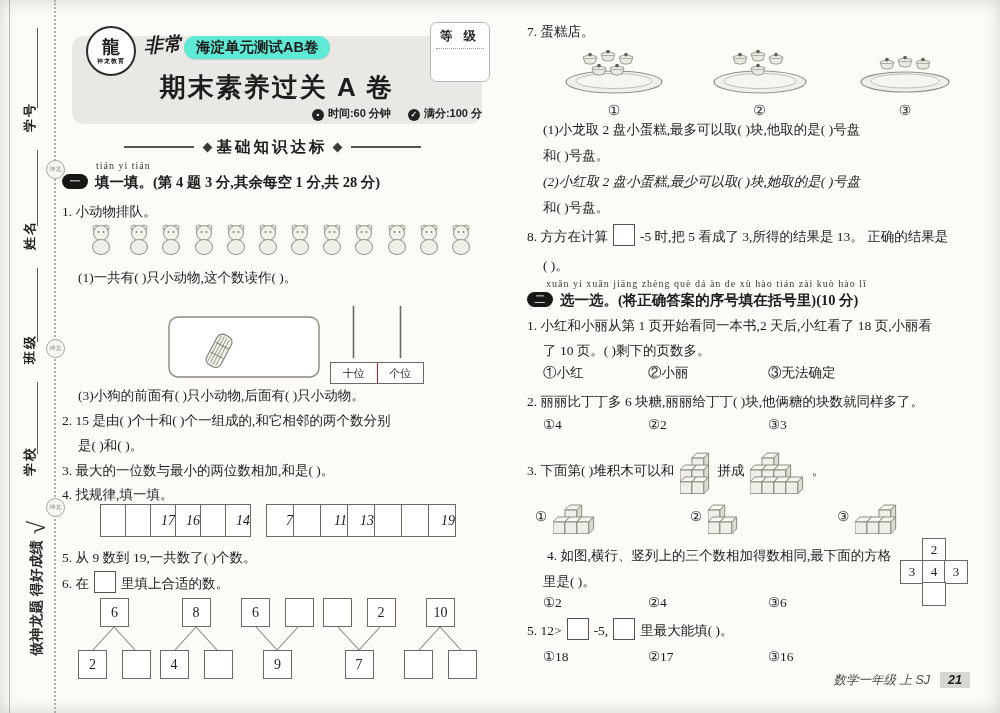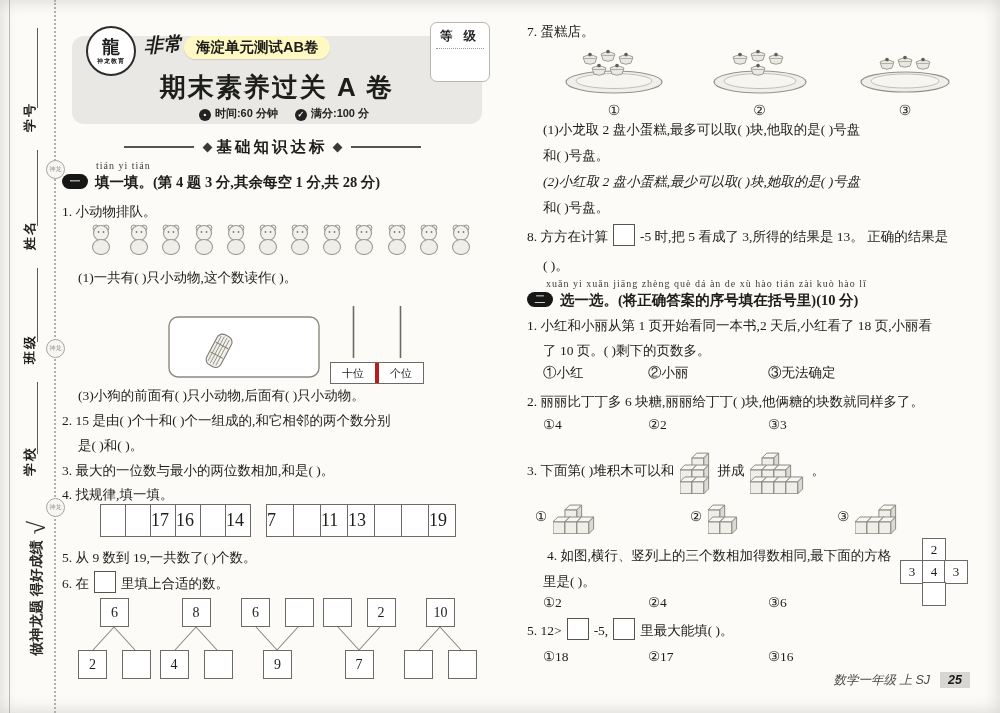--- a/index.html
+++ b/index.html
@@ -22,59 +22,59 @@
           font-size:14px;font-weight:bold;white-space:nowrap;text-align:center;color:#2a2a28;}
   .slogan .chk{font-size:24px;font-weight:bold;margin-left:6px;vertical-align:-4px;}
   
   .hcard{position:absolute;left:72px;top:36px;width:410px;height:88px;background:#e9e8e4;border-radius:12px;}
   .badge{position:absolute;left:14px;top:-10px;width:46px;height:46px;border:2px solid #2c2c2a;border-radius:50%;
          background:#fff;display:flex;flex-direction:column;align-items:center;justify-content:center;line-height:1;}
   .badge .bg1{font-size:18px;font-weight:bold;}
   .badge .bg2{font-size:6px;font-weight:bold;letter-spacing:1px;margin-top:2px;}
   .script{position:absolute;left:72px;top:-4px;font-size:19px;font-weight:bold;font-style:italic;
           transform:rotate(-4deg);}
-  .series{position:absolute;left:112px;top:0;background:#fef9c3;border-radius:13px;padding:2px 12px;
+  .series{position:absolute;left:112px;top:0;background:#5eead4;border-radius:13px;padding:2px 12px;
           font-size:14.5px;font-weight:bold;font-family:"Liberation Sans",sans-serif;box-shadow:0 1px 1px rgba(0,0,0,.12);}
   .htitle{position:absolute;left:0;right:0;top:34px;text-align:center;font-size:26px;font-weight:bold;
           font-family:"Liberation Sans",sans-serif;letter-spacing:2px;}
-  .hmeta{position:absolute;left:0;right:0;top:70px;text-align:center;font-size:11px;font-weight:bold;
+  .hmeta{position:absolute;left:0;right:0;top:70px;text-align:right;font-size:11px;font-weight:bold;
          font-family:"Liberation Sans",sans-serif;color:#222;}
   .mi{display:inline-flex;width:12px;height:12px;border-radius:50%;background:#222;color:#fff;
       font-size:8px;align-items:center;justify-content:center;margin:0 4px -2px 14px;}
   .gradebox{position:absolute;left:430px;top:22px;width:58px;height:58px;background:#fff;
             border:1px solid #b7b6b2;border-radius:7px;text-align:center;z-index:3;}
   .gradebox span{display:inline-block;margin-top:5px;padding:0 4px 3px;font-size:12.5px;font-weight:bold;
             letter-spacing:4px;border-bottom:1px dotted #9a9995;}
   
   .banner{position:absolute;left:62px;top:137px;width:420px;text-align:center;font-size:15.5px;font-weight:bold;
           font-family:"Liberation Sans",sans-serif;letter-spacing:3px;}
   .banner .ln{display:inline-block;width:70px;height:0;border-top:2px solid #55544f;vertical-align:4px;margin:0 4px;}
   .banner .dm{display:inline-block;width:7px;height:7px;background:#3a3a37;transform:rotate(45deg);margin:0 6px;vertical-align:1px;}
   
   .pinyin{font-size:10px;color:#3c3c39;letter-spacing:1px;white-space:nowrap;}
   .pill{display:inline-block;min-width:26px;height:15px;line-height:15px;background:#161614;color:#fff;
         border-radius:8px;font-size:11px;text-align:center;margin-right:7px;vertical-align:2px;}
   .ptitle{font-size:14.5px;font-weight:bold;}
   
   .blankbox{display:inline-block;width:20px;height:20px;border:1px solid #55544f;vertical-align:-5px;margin:0 5px;background:#fff;}
   .strip{display:inline-flex;border:1px solid #6b6a65;background:#fff;}
-  .strip span{display:block;width:24px;height:31px;line-height:31px;text-align:left;font-size:18px;border-left:1px solid #6b6a65;}
+  .strip span{display:block;width:24px;height:31px;line-height:31px;text-align:right;font-size:14px;border-left:1px solid #6b6a65;font-style:italic;}
   .strip span:first-child{border-left:none;}
   .strip.w7 span{width:26px;}
   .bondrow{display:flex;justify-content:space-between;width:402px;}
   .bond{position:relative;width:76px;height:84px;}
   .bond svg{position:absolute;left:0;top:0;}
   .bx{position:absolute;width:27px;height:27px;border:1px solid #6b6a65;background:#fff;text-align:center;
       line-height:27px;font-size:14px;}
   .platewrap{display:flex;width:395px;justify-content:space-between;}
   .plate{text-align:center;}
   .plate .plbl{font-size:14px;margin-top:2px;}
   .pvt{display:flex;border:1px solid #6b6a65;width:94px;box-sizing:border-box;background:#fff;}
   .pvt span{display:block;width:50%;text-align:center;font-size:11px;line-height:20px;}
-  .pvt span:first-child{border-right:4px solid #b91c1c;}
+  .pvt span:first-child{border-right:1px solid #b91c1c;}
   .optrow{font-size:13.5px;white-space:nowrap;}
   .optrow .o1{display:inline-block;width:105px;}
   .optrow .o2{display:inline-block;width:120px;}
   .grid4{position:absolute;left:900px;top:538px;width:69px;height:69px;}
   .g4c{position:absolute;width:22px;height:22px;border:1px solid #6b6a65;background:#fff;text-align:center;
        line-height:22px;font-size:13px;}
   .cubefig{vertical-align:middle;margin:0 6px;}
   .footer{position:absolute;left:680px;top:672px;width:290px;text-align:right;font-size:12.5px;
           font-style:italic;color:#4c4b47;font-family:"Liberation Sans",sans-serif;}
   .pgbadge{display:inline-block;background:#d7d6d2;color:#1b1b19;font-weight:bold;padding:1px 8px;margin-left:10px;font-style:italic;}
@@ -418,16 +418,16 @@
   </div>
 
   <div class="abs q" style="left:527px;top:618px;">
     <span>5. 12&gt;</span><span class="blankbox"></span><span>-5,</span><span class="blankbox"></span><span>里最大能填(      )。</span>
   </div>
   <div class="abs optrow" style="left:543px;top:648px;">
     <span class="o1">①18</span><span class="o2">②17</span><span>③16</span>
   </div>
 
   <div class="footer">
-    <span>数学一年级  上  SJ</span><span class="pgbadge">25</span>
+    <span>数学一年级  上  SJ</span><span class="pgbadge">21</span>
   </div>
 
 </div>
 
 </body></html>

